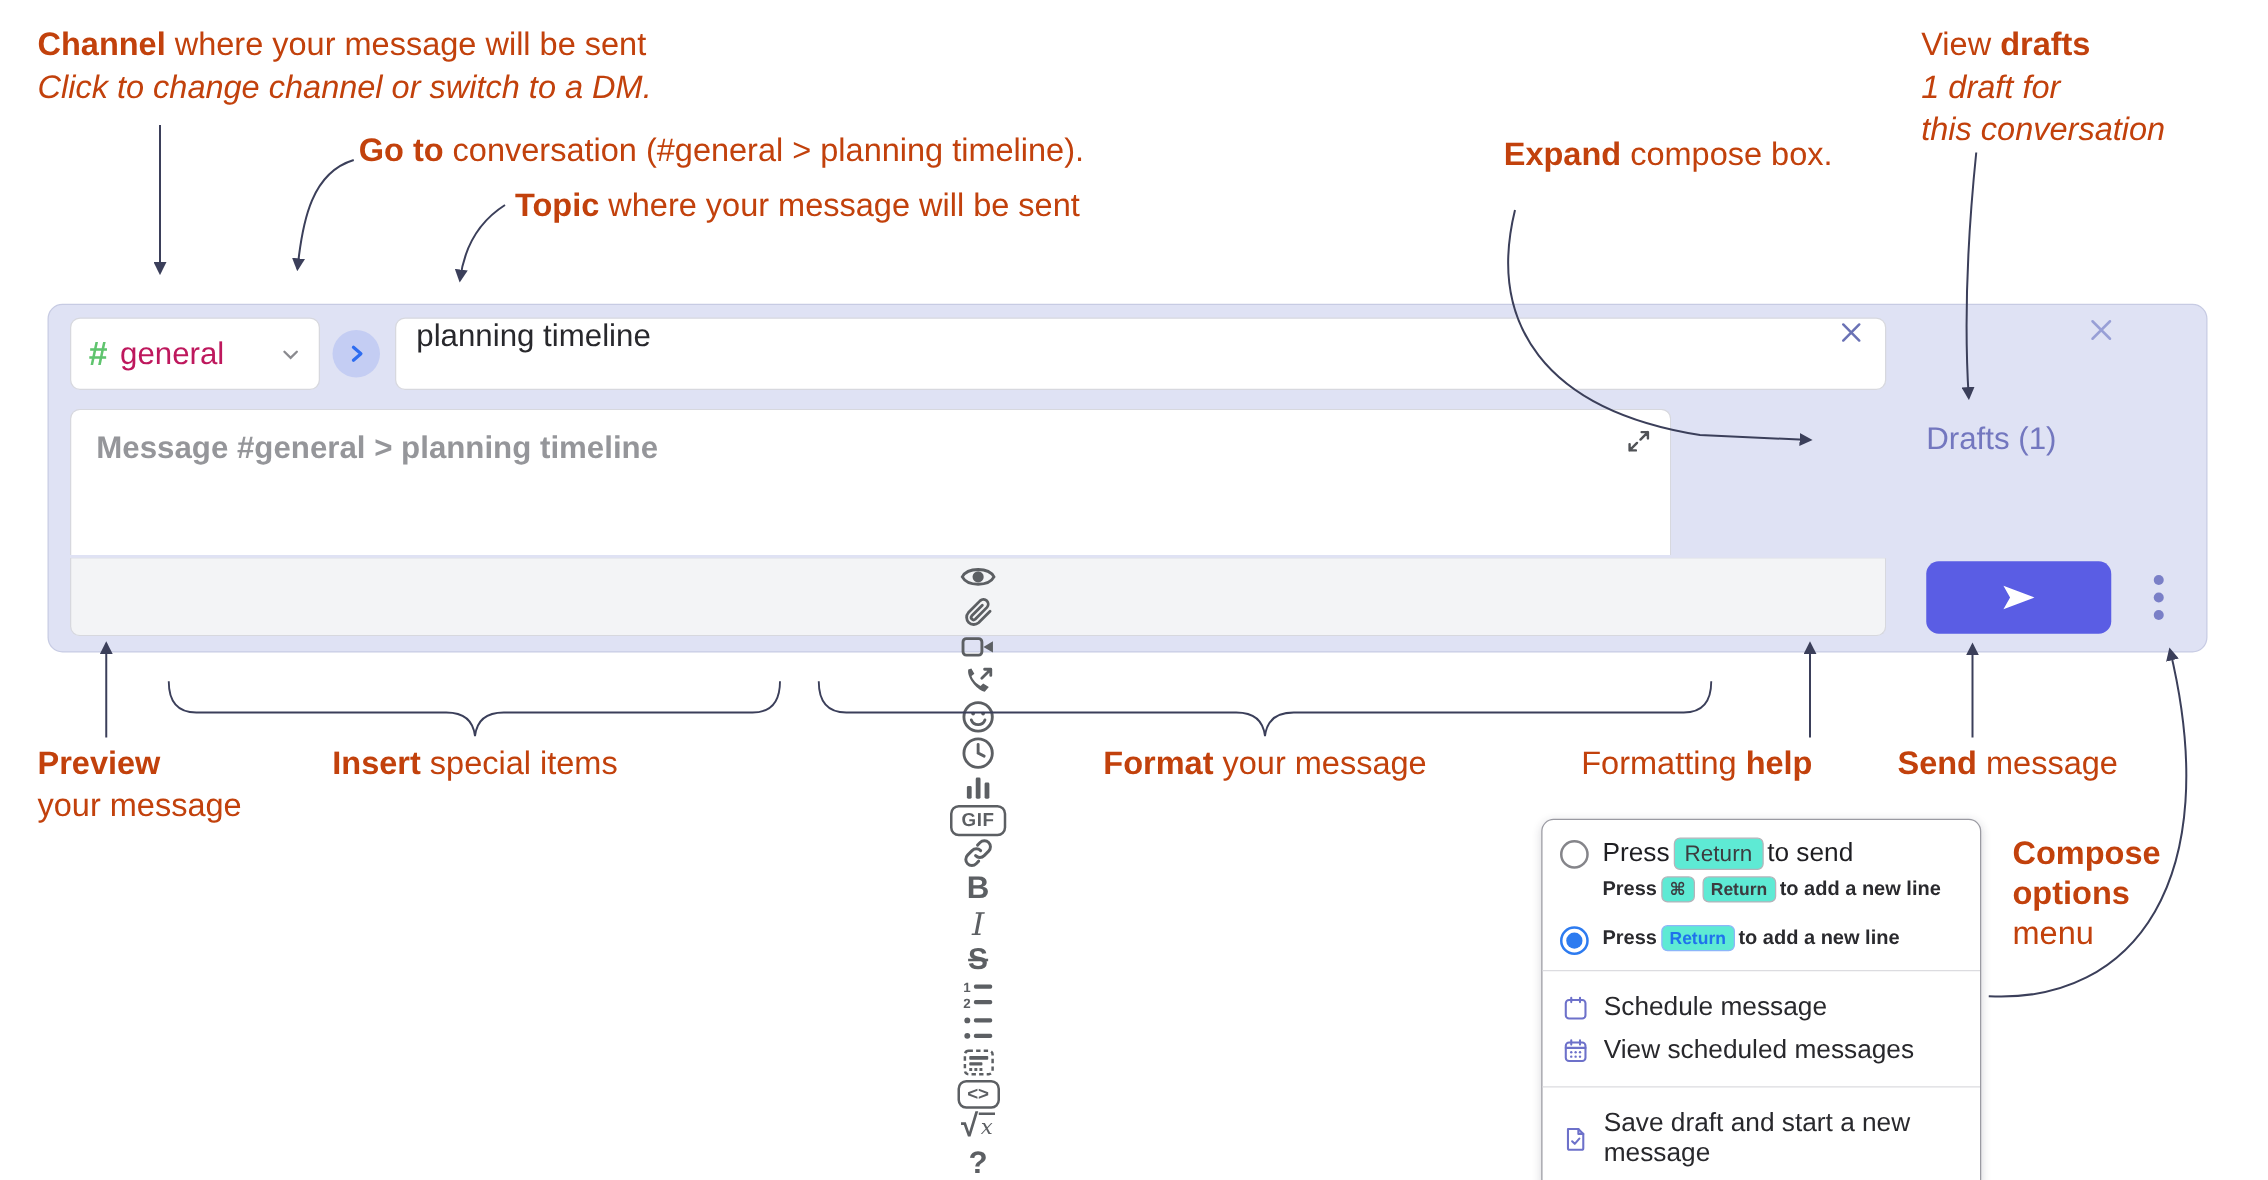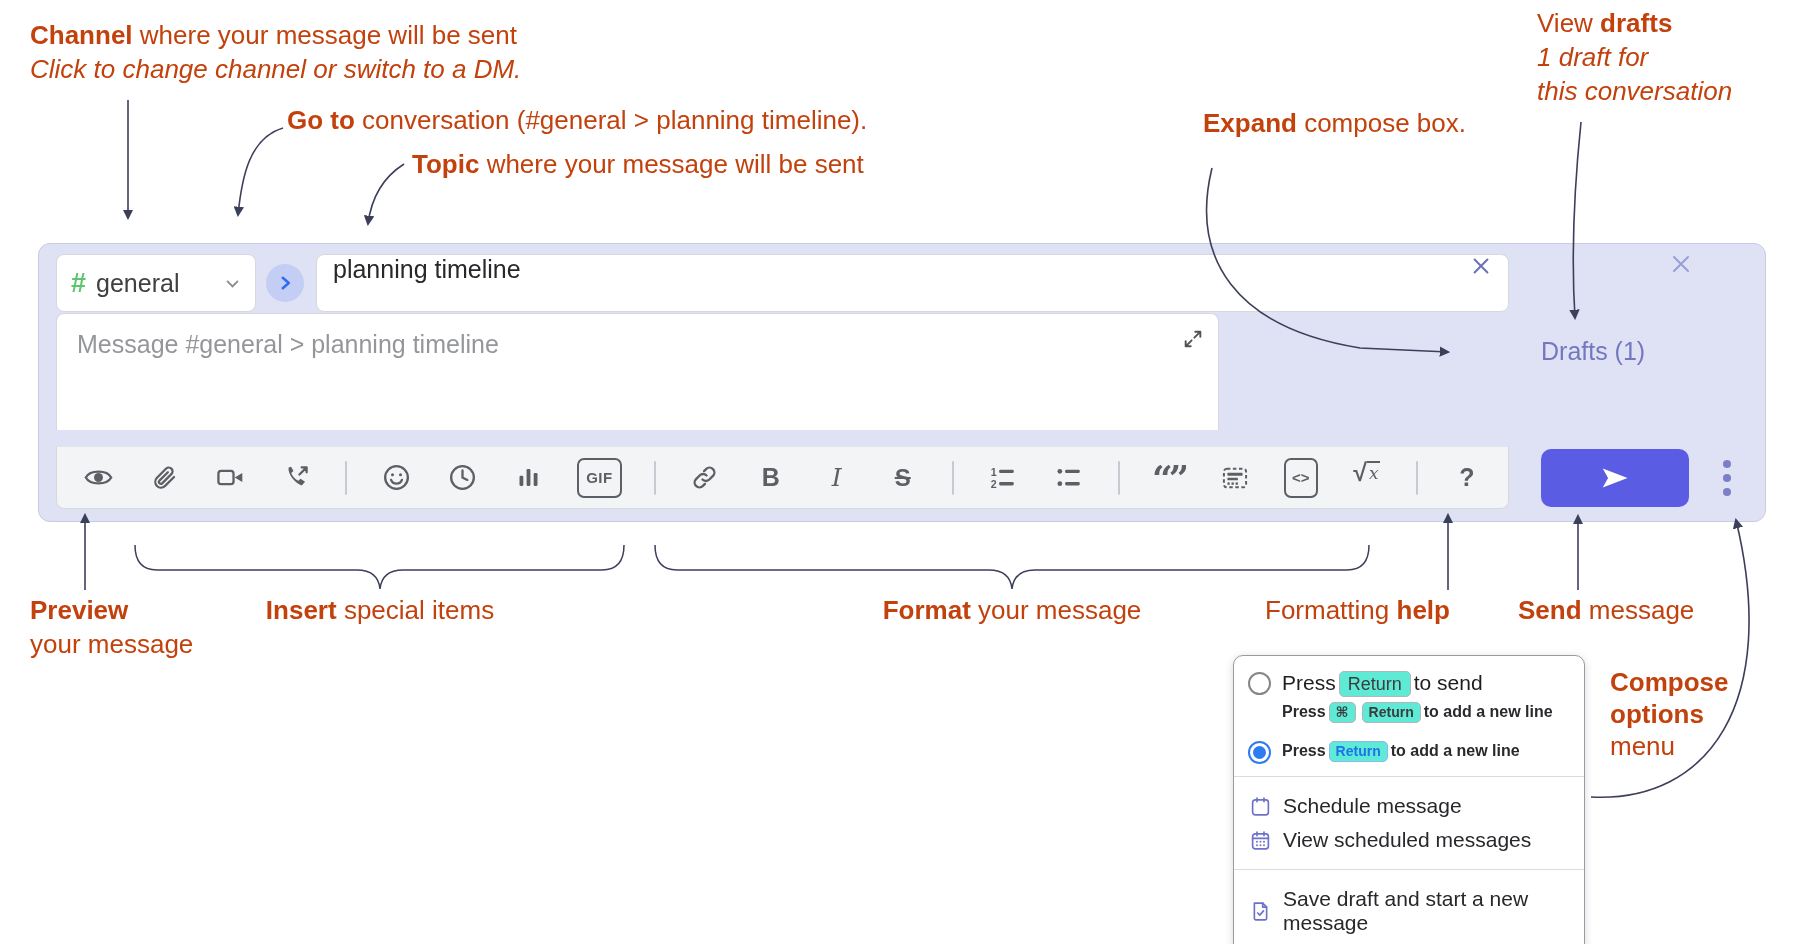--- a/index.html
+++ b/index.html
@@ -9,36 +9,36 @@
   .ann{position:absolute;font-size:26px;line-height:34px;color:#c2410c;white-space:nowrap;}
   .ann .b{font-weight:700;}
   .ann .it{font-style:italic;}
   .ann.center{text-align:center;transform:translateX(-50%);}
   
   .compose{position:absolute;left:38px;top:243px;width:1728px;height:279px;
            background:#dfe2f4;border:1px solid #c7cbe3;border-radius:12px;box-sizing:border-box;}
   .whitebox{position:absolute;background:#fff;border:1px solid #d7d8de;border-radius:8px;box-sizing:border-box;}
   .channel-box{left:17px;top:10px;width:200px;height:58px;display:flex;align-items:center;gap:10px;padding:0 14px;cursor:pointer;}
   .hash{color:#5fc46e;font-weight:700;font-size:27px;}
-  .chan-name{font-size:25px;color:#404040;flex:1;}
+  .chan-name{font-size:25px;color:#be185d;flex:1;}
   .circle-btn{position:absolute;left:227px;top:20px;width:38px;height:38px;border-radius:50%;
               background:#c4cdf3;display:flex;align-items:center;justify-content:center;color:#2f6df0;}
   .topic-box{left:277px;top:10px;width:1193px;height:58px;display:flex;align-items:flex-start;padding:0 16px;}
   .topic-box input{flex:1;border:none;outline:none;font:inherit;font-size:25px;color:#28282c;background:transparent;padding:0;}
   .iconbtn{display:flex;align-items:center;justify-content:center;cursor:pointer;background:none;border:none;padding:0;}
   .clear-x{color:#6a72b5;}
   .close-x{position:absolute;left:1630px;top:8px;color:#989fd6;}
-  .msg-box{left:17px;top:69px;width:1163px;height:117px;border-radius:8px 8px 0 0;border-bottom:none;}
+  .msg-box{left:17px;top:83px;width:1281px;height:117px;border-radius:8px 8px 0 0;border-bottom:none;font-weight:bold;}
   .msg-box textarea{position:absolute;inset:0;border:none;outline:none;resize:none;background:transparent;
         font:inherit;font-size:25px;color:#28282c;padding:16px 60px 10px 20px;box-sizing:border-box;}
   .msg-box textarea::placeholder{color:#95969a;opacity:1;}
   .expand-btn{position:absolute;right:14px;top:14px;color:#515357;}
   .toolbar{left:17px;top:202px;width:1453px;height:63px;position:absolute;background:#f3f4f6;
            border:1px solid #d7d8de;border-top:1px solid #e3e4e8;border-radius:0 0 8px 8px;box-sizing:border-box;
-           display:flex;align-items:center;justify-content:space-between;padding:0 24px;color:#5c5f63;}
+           display:flex;align-items:center;justify-content:space-between;padding:0 24px;color:#5c5f63;flex-direction:column;}
   .tb{display:flex;align-items:center;justify-content:center;min-width:34px;height:40px;cursor:pointer;background:none;border:none;color:#5c5f63;padding:0;}
   .tb-div{width:2px;height:34px;background:#c7cad0;border-radius:1px;}
   .tb-b{font-size:25px;font-weight:800;font-family:"Liberation Sans",sans-serif;}
   .tb-i{font-size:25px;font-style:italic;font-family:"DejaVu Serif","Liberation Serif",serif;}
   .tb-s{font-size:24px;font-weight:600;text-decoration:line-through;}
   .tb-gif{border:2.2px solid #5c5f63;border-radius:7px;padding:2px 7px;font-size:15px;font-weight:700;letter-spacing:.5px;}
   .tb-code{border:2.2px solid #5c5f63;border-radius:7px;padding:1px 5px;font-size:15px;font-weight:700;}
   .tb-quote{font-family:"DejaVu Serif","Liberation Serif",serif;font-size:36px;font-weight:700;letter-spacing:-4px;line-height:20px;height:26px;overflow:hidden;}
   .tb-math{display:flex;align-items:flex-start;}
   .tb-math .root{font-size:25px;font-weight:600;}
@@ -83,21 +83,21 @@
   </div>
 
   <div class="ann" style="left:287px;top:103px">
     <span class="b">Go to</span><span> conversation (#general &gt; planning timeline).</span>
   </div>
 
   <div class="ann" style="left:412px;top:147px">
     <span class="b">Topic</span><span> where your message will be sent</span>
   </div>
 
-  <div class="ann" style="left:1537px;top:6px">
+  <div class="ann" style="left:1537px;top:18px">
     <div><span>View </span><span class="b">drafts</span></div>
     <div class="it">1 draft for</div>
     <div class="it">this conversation</div>
   </div>
 
   <div class="ann" style="left:1203px;top:106px">
     <span class="b">Expand</span><span> compose box.</span>
   </div>
 
   <div class="ann" style="left:30px;top:593px">

